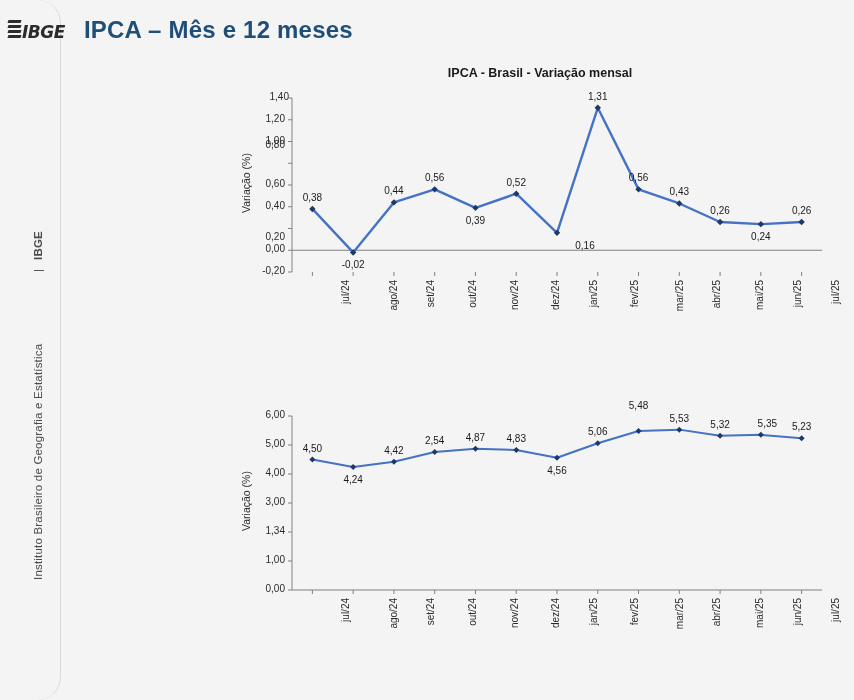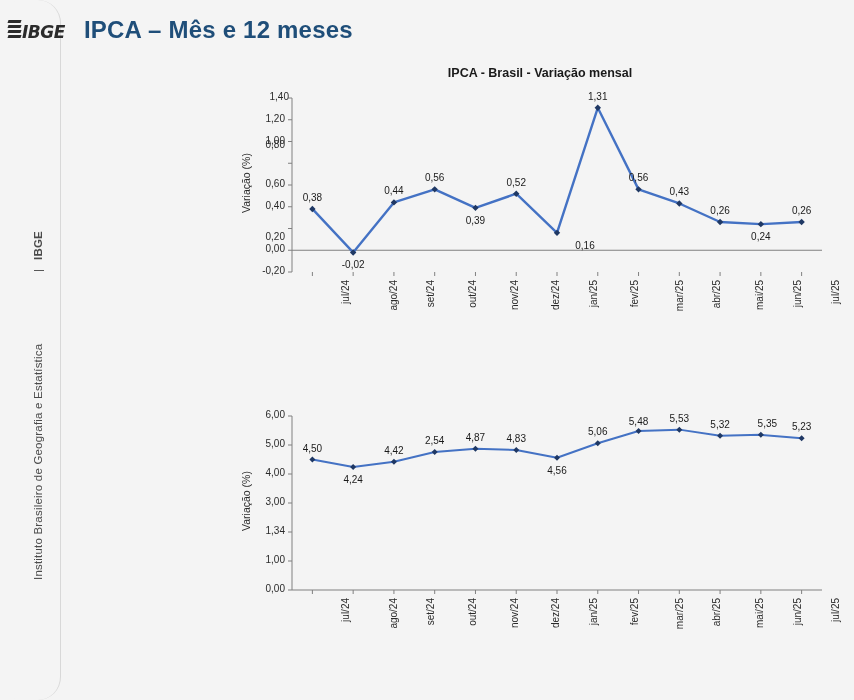--- a/index.html
+++ b/index.html
@@ -341,21 +341,21 @@
         <div class="x-tick-label" style="left: 524.846px; top: 200px;">jun/25</div>
         <div class="x-tick-label" style="left: 565.615px; top: 200px;">jul/25</div>
         <div class="pt-label" style="left: 72.3846px; top: 44.5px;">4,50</div>
         <div class="pt-label" style="left: 113.154px; top: 76.04px;">4,24</div>
         <div class="pt-label" style="left: 153.923px; top: 46.82px;">4,42</div>
         <div class="pt-label" style="left: 194.692px; top: 36.96px;">2,54</div>
         <div class="pt-label" style="left: 235.462px; top: 33.77px;">4,87</div>
         <div class="pt-label" style="left: 276.231px; top: 34.93px;">4,83</div>
         <div class="pt-label" style="left: 317px; top: 66.76px;">4,56</div>
         <div class="pt-label" style="left: 357.769px; top: 28.26px;">5,06</div>
-        <div class="pt-label" style="left: 398.538px; top: 18px;">5,48</div>
+        <div class="pt-label" style="left: 398.538px; top: 2px;">5,48</div>
         <div class="pt-label" style="left: 439.308px; top: 14.63px;">5,53</div>
         <div class="pt-label" style="left: 480.077px; top: 20.72px;">5,32</div>
         <div class="pt-label" style="left: 520.846px; top: 19.85px; padding-left: 13px;">5,35</div>
         <div class="pt-label" style="left: 561.615px; top: 23.33px;">5,23</div>
       </div>
   </div>
 
 </div>
 
 </body></html>

